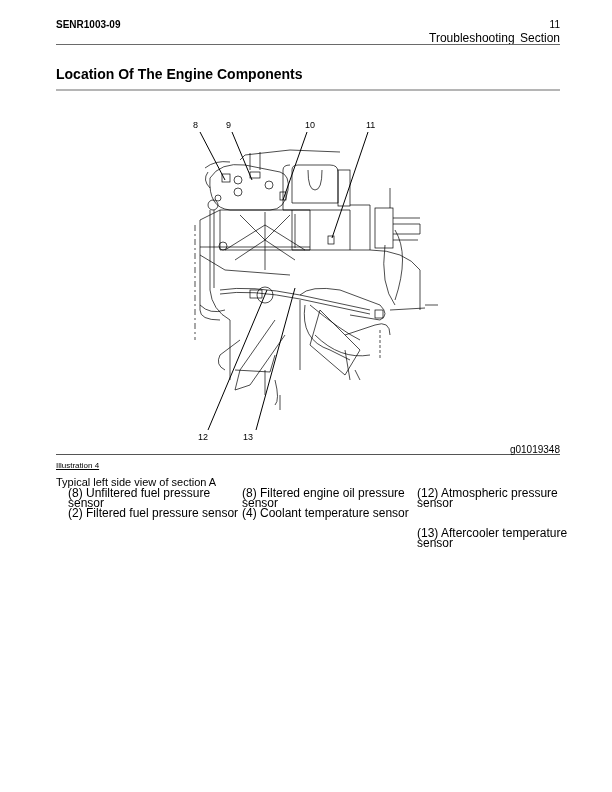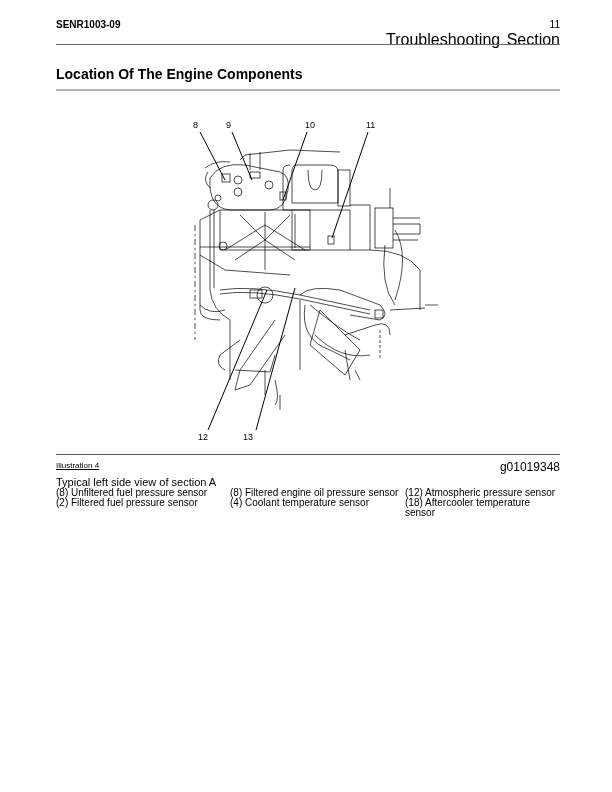--- a/index.html
+++ b/index.html
@@ -1,34 +1,34 @@
 <!DOCTYPE html>
 <html><head>
 <meta charset="utf-8">
 <style>
   html, body { margin: 0; padding: 0; background: #ffffff; }
   body { width: 612px; height: 792px; position: relative; font-family: "Liberation Sans", sans-serif; color: #000; overflow: hidden; }
   .abs { position: absolute; }
   .hdr-left { left: 56px; top: 19px; font-size: 10px; font-weight: bold; }
   .hdr-right-num { right: 52px; top: 19px; font-size: 10px; text-align: right; }
-  .hdr-right-sec { right: 52px; top: 31px; font-size: 16px; text-align: right; word-spacing: 2px; }
+  .hdr-right-sec { right: 52px; top: 31px; font-size: 12px; text-align: right; word-spacing: 2px; }
   .rule { position: absolute; left: 56px; right: 52px; height: 0; }
   .rule.top { top: 44px; border-top: 1px solid #6a6a6a; }
   .rule.title { top: 89px; border-top: 2px solid #b5b5b5; }
   .rule.caption { top: 454px; border-top: 1px solid #555; }
   .page-title { left: 56px; top: 66px; font-size: 14px; font-weight: bold; }
   .illus { left: 180px; top: 110px; width: 260px; height: 340px; }
-  .illus-id { right: 52px; top: 460px; font-size: 12px; }
+  .illus-id { right: 52px; top: 444px; font-size: 10px; }
   .illus-label { left: 56px; top: 461px; font-size: 8px; text-decoration: underline; }
   .illus-desc { left: 56px; top: 476px; font-size: 11px; }
-  .legend { left: 56px; top: 488px; width: 504px; display: flex; font-size: 10px; line-height: 10px; }
+  .legend { left: 68px; top: 488px; width: 504px; display: flex; font-size: 12px; line-height: 10px; }
   .legend-col { display: flex; flex-direction: column; }
   .legend-col.c1 { width: 174px; }
   .legend-col.c2 { width: 175px; }
-  .legend-col.c3 { width: 155px; }
+  .legend-col.c3 { width: 155px; gap: 20px; }
   .callout { font-family: "Liberation Sans", sans-serif; font-size: 9px; fill: #000; }
 </style>
 </head>
 <body>
 
 <div class="abs hdr-left">SENR1003-09</div>
 <div class="abs hdr-right-num">11</div>
 <div class="abs hdr-right-sec">Troubleshooting Section</div>
 <div class="rule top"></div>
 
@@ -142,15 +142,15 @@
   <div class="legend-col c1">
     <span>(8) Unfiltered fuel pressure sensor</span>
     <span>(2) Filtered fuel pressure sensor</span>
   </div>
   <div class="legend-col c2">
     <span>(8) Filtered engine oil pressure sensor</span>
     <span>(4) Coolant temperature sensor</span>
   </div>
   <div class="legend-col c3">
     <span>(12) Atmospheric pressure sensor</span>
-    <span>(18) Aftercooler temperature sensor</span>
+    <span>(13) Aftercooler temperature sensor</span>
   </div>
 </div>
 
 </body></html>

